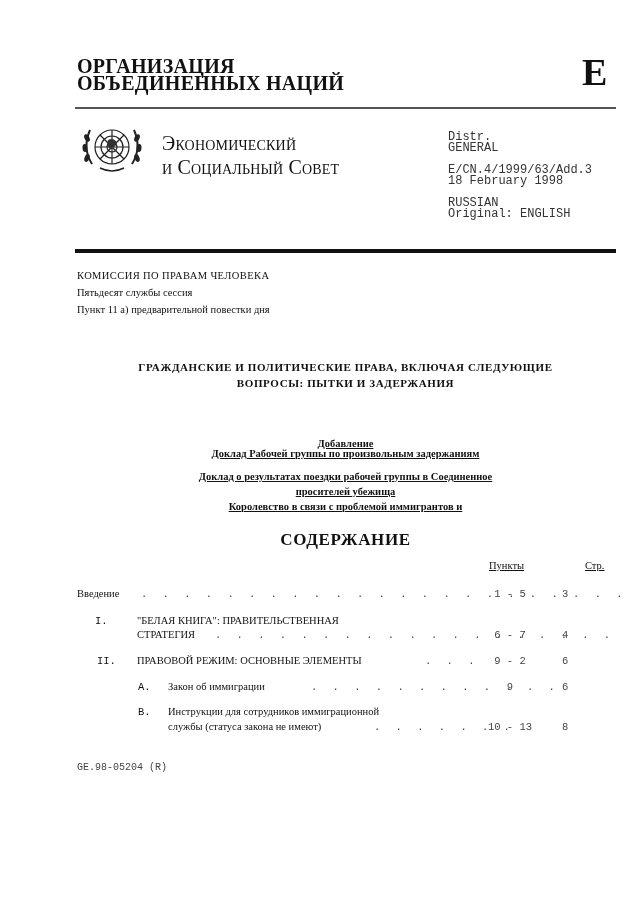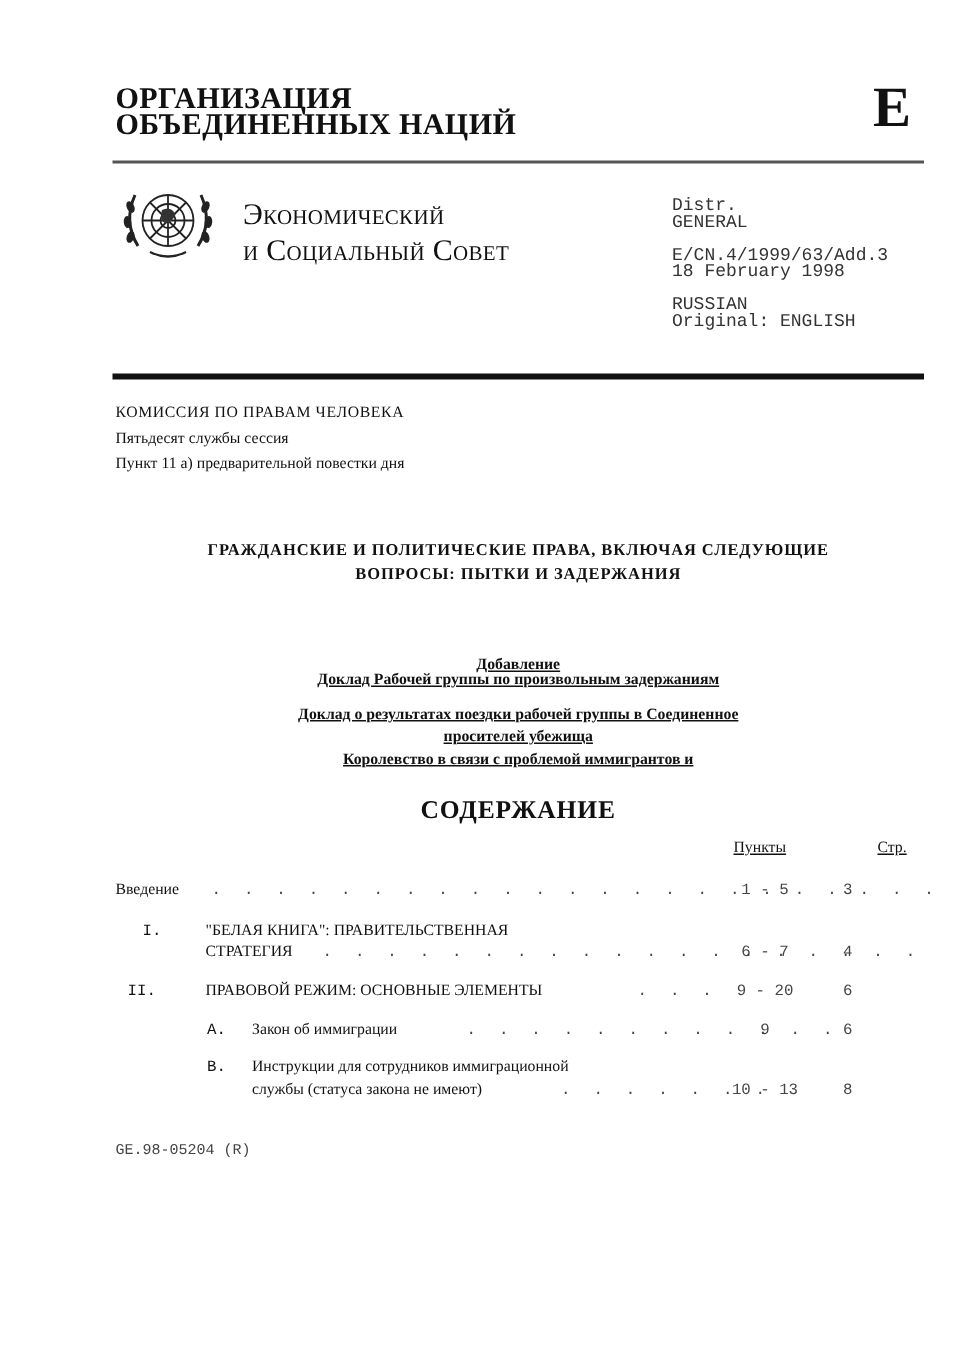--- a/index.html
+++ b/index.html
@@ -137,24 +137,24 @@
     <span class="label" style="left:60px;">"БЕЛАЯ КНИГА":  ПРАВИТЕЛЬСТВЕННАЯ</span>
   </div>
   <div class="row" style="top:69px;">
     <span class="label" style="left:60px;">СТРАТЕГИЯ</span>
     <span class="dots mono" style="left:138px;">. . . . . . . . . . . . . . . . . . .</span>
     <span class="paras mono">6 - 7</span>
     <span class="page mono">4</span>
   </div>
 
   <div class="row" style="top:95px;">
-    <span class="num mono" style="left:8px;">II.</span>
+    <span class="num mono" style="left:20px;">II.</span>
     <span class="label" style="left:60px;text-align:center;">ПРАВОВОЙ РЕЖИМ:  ОСНОВНЫЕ ЭЛЕМЕНТЫ</span>
     <span class="dots mono" style="left:348px;">. . .</span>
-    <span class="paras mono">9 - 20</span>
+    <span class="paras mono">9 - 2</span>
     <span class="page mono">6</span>
   </div>
 
   <div class="row" style="top:121px;">
     <span class="num mono" style="left:61px;">A.</span>
     <span class="label" style="left:91px;">Закон об иммиграции</span>
     <span class="dots mono" style="left:234px;">. . . . . . . . . . . .</span>
     <span class="paras mono">9</span>
     <span class="page mono">6</span>
   </div>

